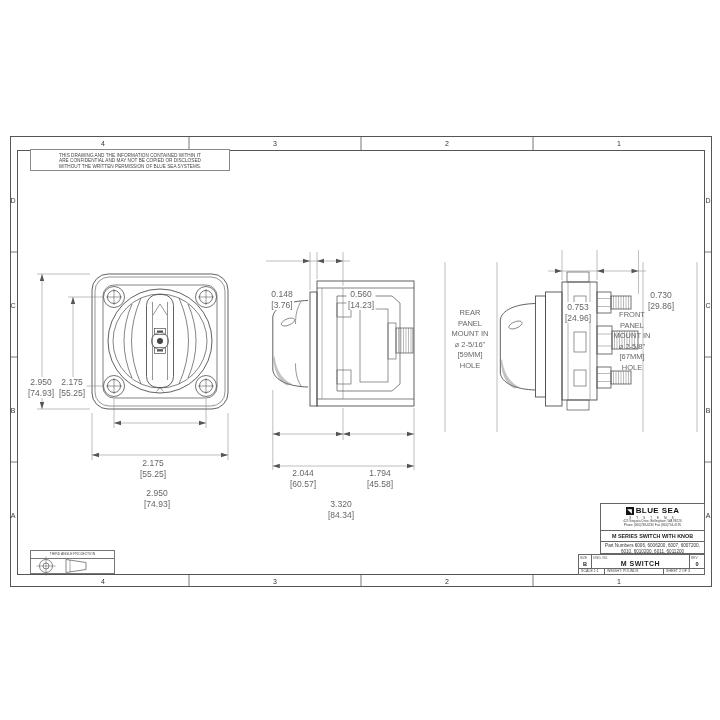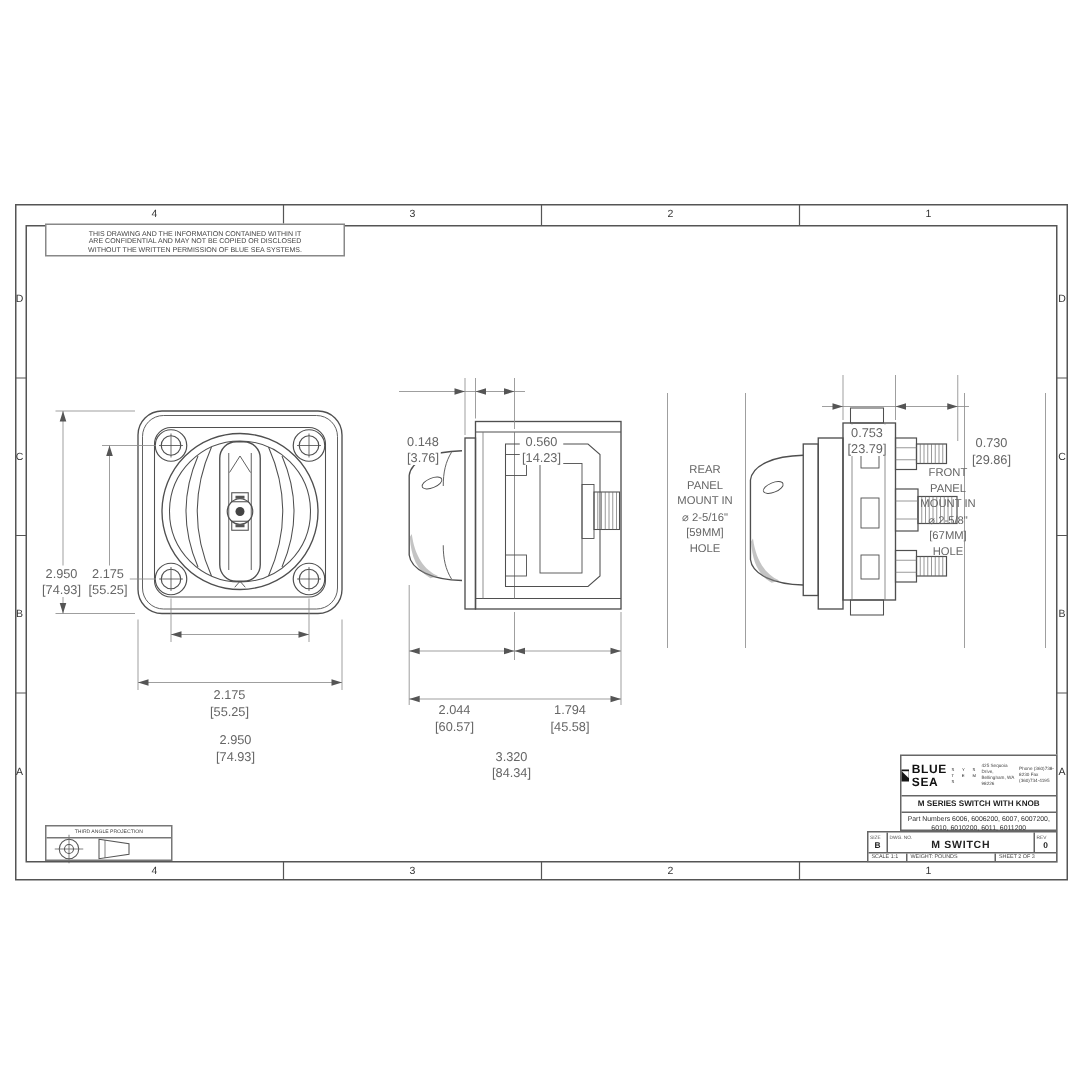--- a/index.html
+++ b/index.html
@@ -12,21 +12,21 @@
              font-size:4.7px;line-height:5.6px;color:#444;text-align:center;box-sizing:border-box;
              padding-top:2.5px;white-space:pre-line;}
   .dim{position:absolute;transform:translateX(-50%);display:flex;flex-direction:column;align-items:center;
        font-size:8.5px;line-height:10.5px;color:#666;background:#fff;padding:0 1.5px;white-space:nowrap;margin-top:44px;}
   .mount-note{position:absolute;transform:translateX(-50%);font-size:7.5px;line-height:10.5px;color:#666;
               text-align:center;white-space:pre-line;}
   .tap-box{left:30px;top:550px;width:85px;height:24px;border:1px solid #777;box-sizing:border-box;}
   .tap-label{height:7px;border-bottom:1px solid #777;font-size:3.4px;line-height:6px;text-align:center;color:#444;}
   .tb{box-sizing:border-box;border:1px solid #666;background:#fff;}
   .tb-upper{left:600px;top:503px;width:105px;height:51px;}
-  .tb-logo-row{height:27px;box-sizing:border-box;display:flex;flex-direction:row;align-items:center;
+  .tb-logo-row{height:27px;box-sizing:border-box;display:flex;flex-direction:column;align-items:center;
                justify-content:center;border-bottom:1px solid #666;}
   .logo-line{display:flex;align-items:center;gap:2px;}
   .logo-mark{display:inline-block;width:8px;height:8px;background:#151515;color:#fff;font-size:6px;
              line-height:8px;text-align:center;}
   .logo-text{font-size:8px;font-weight:bold;letter-spacing:0.4px;color:#111;}
   .logo-sub{font-size:2.8px;letter-spacing:2.2px;color:#222;margin-top:0.5px;}
   .addr{font-size:3.1px;color:#444;line-height:3.8px;}
   .tb-title{height:11px;box-sizing:border-box;border-bottom:1px solid #666;font-size:5.4px;font-weight:bold;
             color:#222;display:flex;align-items:center;justify-content:center;}
   .tb-parts{height:13px;box-sizing:border-box;display:flex;flex-direction:column;align-items:center;
@@ -226,23 +226,23 @@
   <span>[60.57]</span>
 </div>
 <div class="dim" style="left:380px;top:424px">
   <span>1.794</span>
   <span>[45.58]</span>
 </div>
 <div class="dim" style="left:341px;top:455px">
   <span>3.320</span>
   <span>[84.34]</span>
 </div>
-<div class="dim" style="left:578px;top:239px">
+<div class="dim" style="left:578px;top:258px">
   <span>0.753</span>
-  <span>[23.79]</span>
+  <span>[24.96]</span>
 </div>
 <div class="dim" style="left:661px;top:246px">
   <span>0.730</span>
   <span>[29.86]</span>
 </div>
 
 <div class="mount-note" style="left:470px;top:308px">REAR
 PANEL
 MOUNT IN
 ⌀ 2-5/16"

